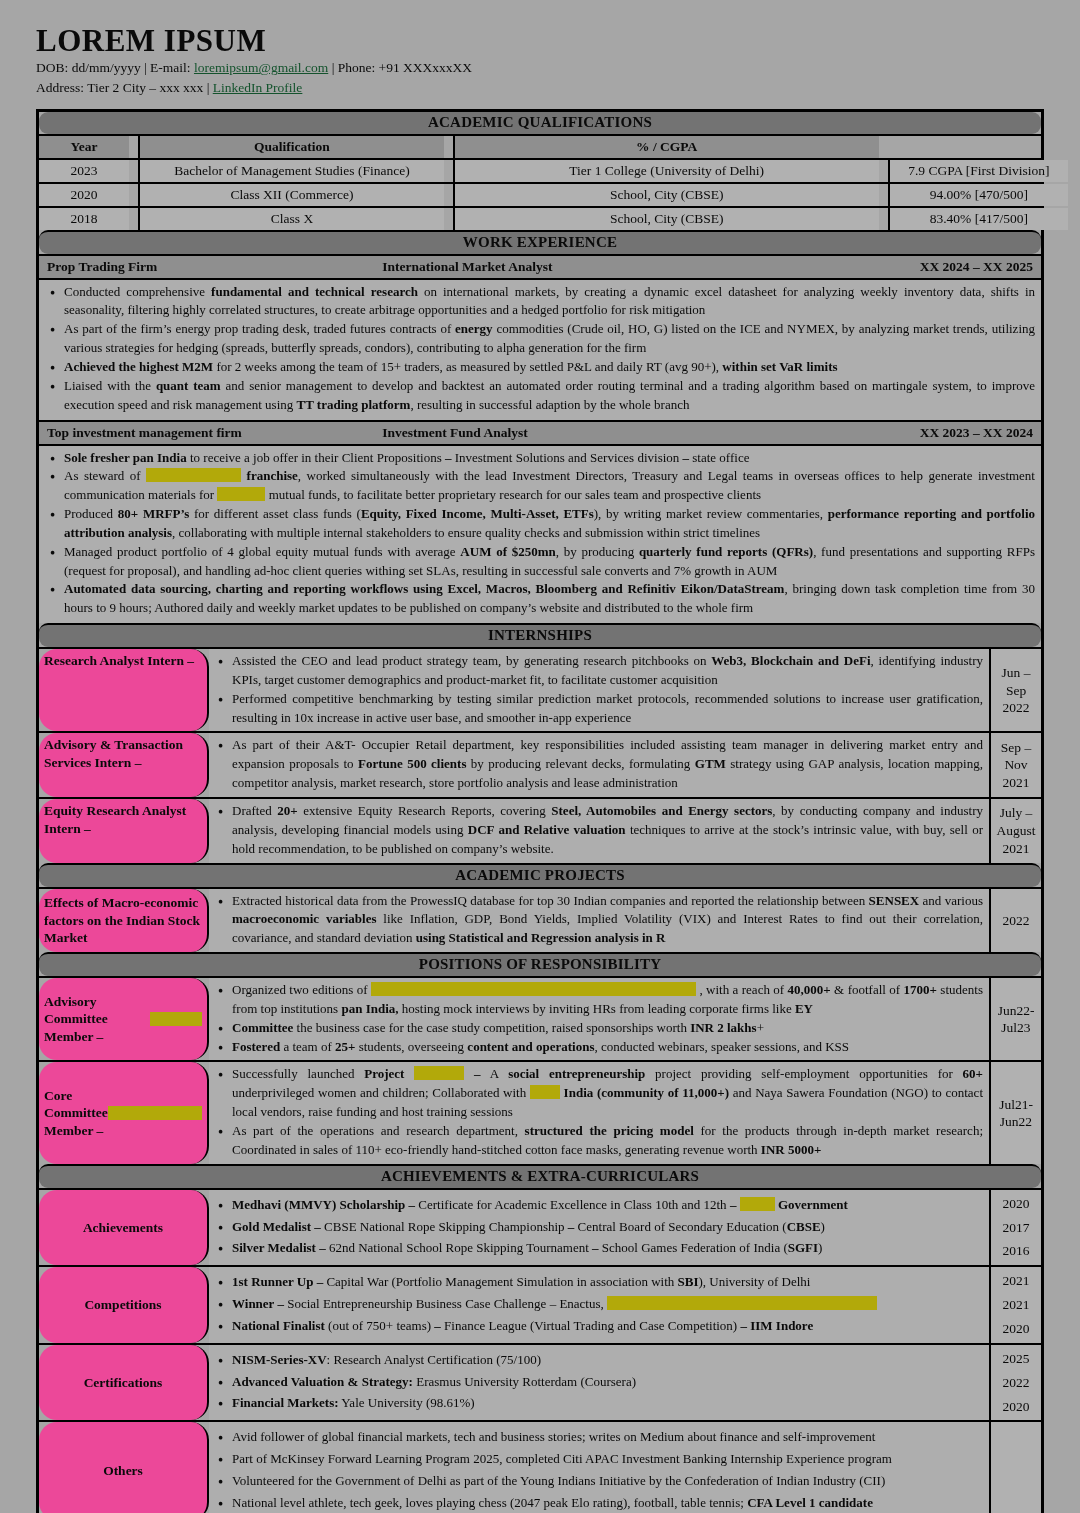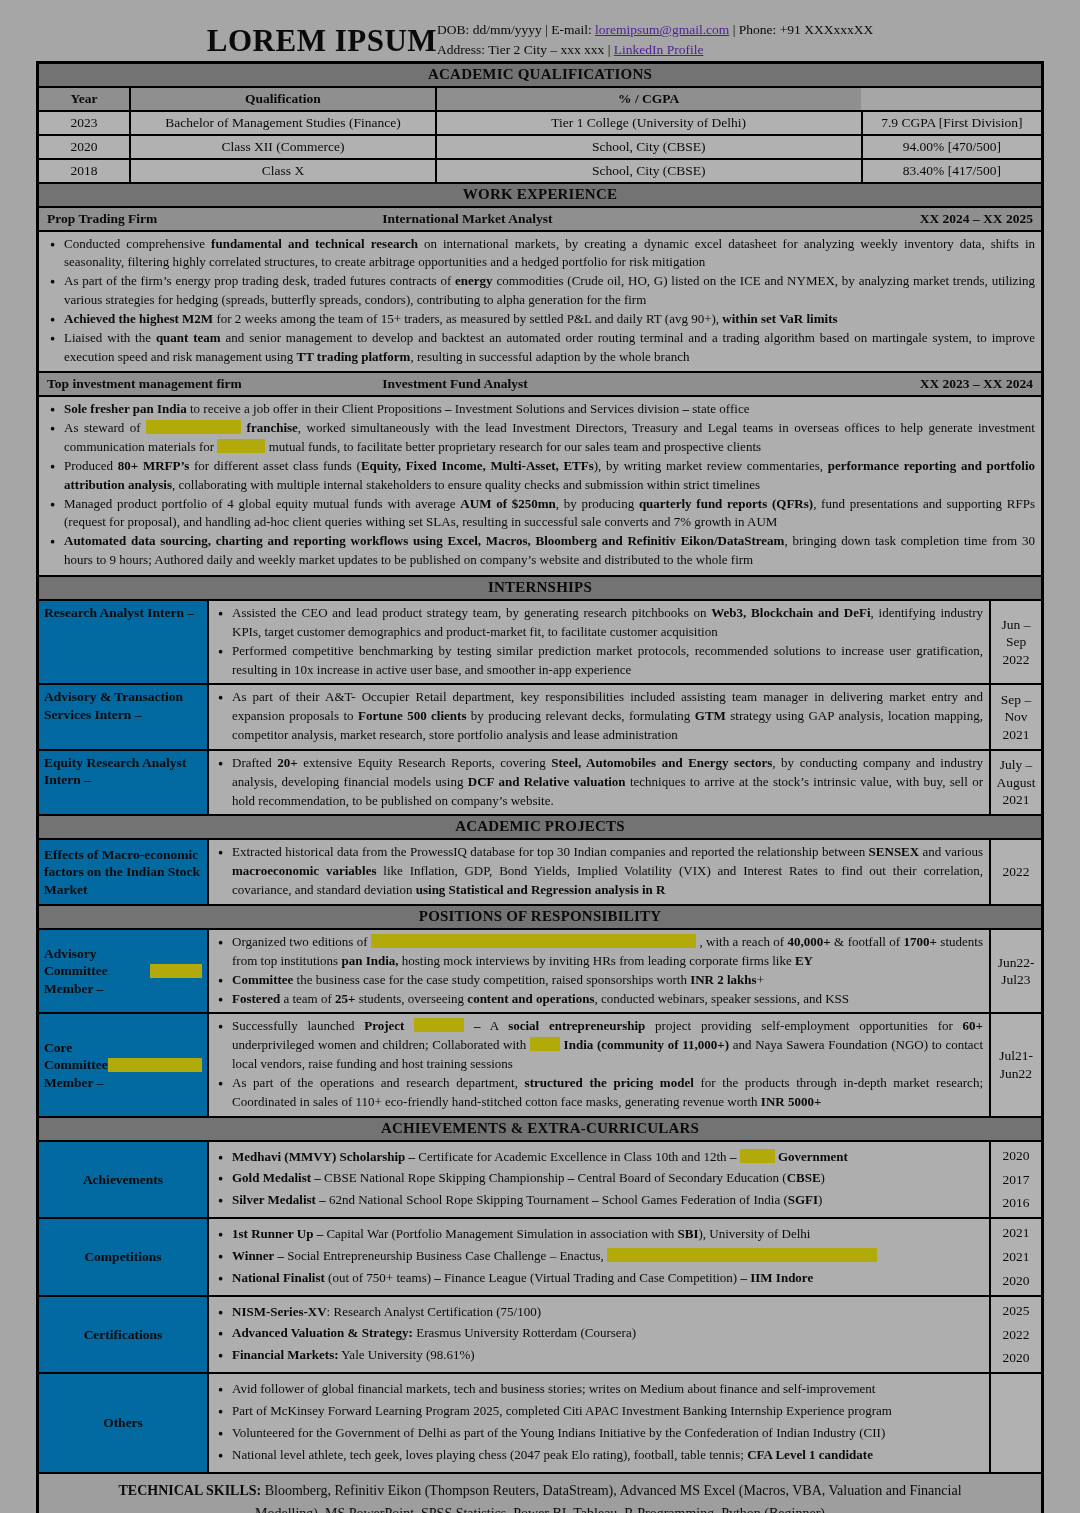--- a/index.html
+++ b/index.html
@@ -3,49 +3,49 @@
 <meta charset="utf-8">
 <style>
   html,body{margin:0;padding:0;}
   body{
     width:1080px;height:1513px;overflow:hidden;
     background:#a6a6a6;
     font-family:"Liberation Serif","DejaVu Serif",serif;
     color:#0a0a0a;
   }
   .page{padding:20px 36px 0 36px;}
-  .header{display:flex;justify-content:center;align-items:flex-start;margin-bottom:0;}
+  .header{display:flex;justify-content:space-between;align-items:flex-start;margin-bottom:10px;flex-direction:column;}
   .name{font-size:31px;font-weight:bold;letter-spacing:.5px;line-height:1.1;padding-top:4px;}
   .contact{font-size:13.5px;line-height:1.5;max-width:560px;}
-  .link{color:#4c1d95;text-decoration:underline;cursor:pointer;}
+  .link{color:#14532d;text-decoration:underline;cursor:pointer;}
   .doc{border:3px solid #000;}
   .doc > * + *{border-top:2px solid #000;}
   .bar{
     background:#737373;text-align:center;font-weight:bold;font-size:15px;
-    padding:2px 0 3px 0;letter-spacing:.2px;
+    padding:2px 0 3px 0;letter-spacing:.2px;border-radius:9px;
   }
   
-  .aq-row{display:grid;grid-template-columns:9% 30.5% 42.5% 18%;font-size:13.5px;text-align:center;}
+  .aq-row{display:grid;grid-template-columns:9% 30.5% 42.5% 18%;font-size:13.5px;text-align:center;gap:9px;}
   .aq-row > div{padding:3px 4px;background:#b1b1b1;}
   .aq-row > div + div{border-left:2px solid #000;}
   .aq-row.head > div{background:#8f8f8f;font-weight:bold;}
   
   .job-head{display:grid;grid-template-columns:34% 32% 34%;background:#8f8f8f;
     font-weight:bold;font-size:13.5px;padding:3px 8px;}
   .job-head .mid{text-align:left;}
   .job-head .right{text-align:right;}
   
   .bullets{background:#aeaeae;padding:3px 6px 5px 8px;}
   ul{margin:0;padding:0;list-style:none;}
   li{position:relative;padding-left:17px;font-size:13px;line-height:1.45;text-align:justify;}
   li::before{content:"●";position:absolute;left:3px;top:3px;font-size:8.5px;}
   
   .row3{display:grid;grid-template-columns:170px 1fr 52px;}
-  .lbl{background:#0369a1;border-right:2px solid #000;font-weight:bold;font-size:13.5px;
-       padding:3px 5px;display:flex;align-items:flex-start;justify-content:flex-start;line-height:1.3;}
+  .lbl{background:#ec4899;border-right:2px solid #000;font-weight:bold;font-size:13.5px;
+       padding:3px 5px;display:flex;align-items:flex-start;justify-content:flex-start;line-height:1.3;border-radius:18px;}
   .lbl.center{align-items:center;justify-content:center;text-align:left;}
   .cnt{background:#aeaeae;padding:3px 6px 4px 6px;}
   .dt{background:#b1b1b1;border-left:2px solid #000;font-size:13.5px;text-align:center;
       display:flex;flex-direction:column;align-items:center;justify-content:center;line-height:1.3;padding:2px 1px;}
   .dt.spread{justify-content:space-around;}
   .gap li{margin:3px 0;}
   .redact{display:inline-block;height:14px;background:#b2a90a;vertical-align:-2px;}
   
   .tech{background:#9e9e9e;text-align:center;font-size:14px;line-height:1.7;padding:5px 60px 7px 60px;}
 </style>

